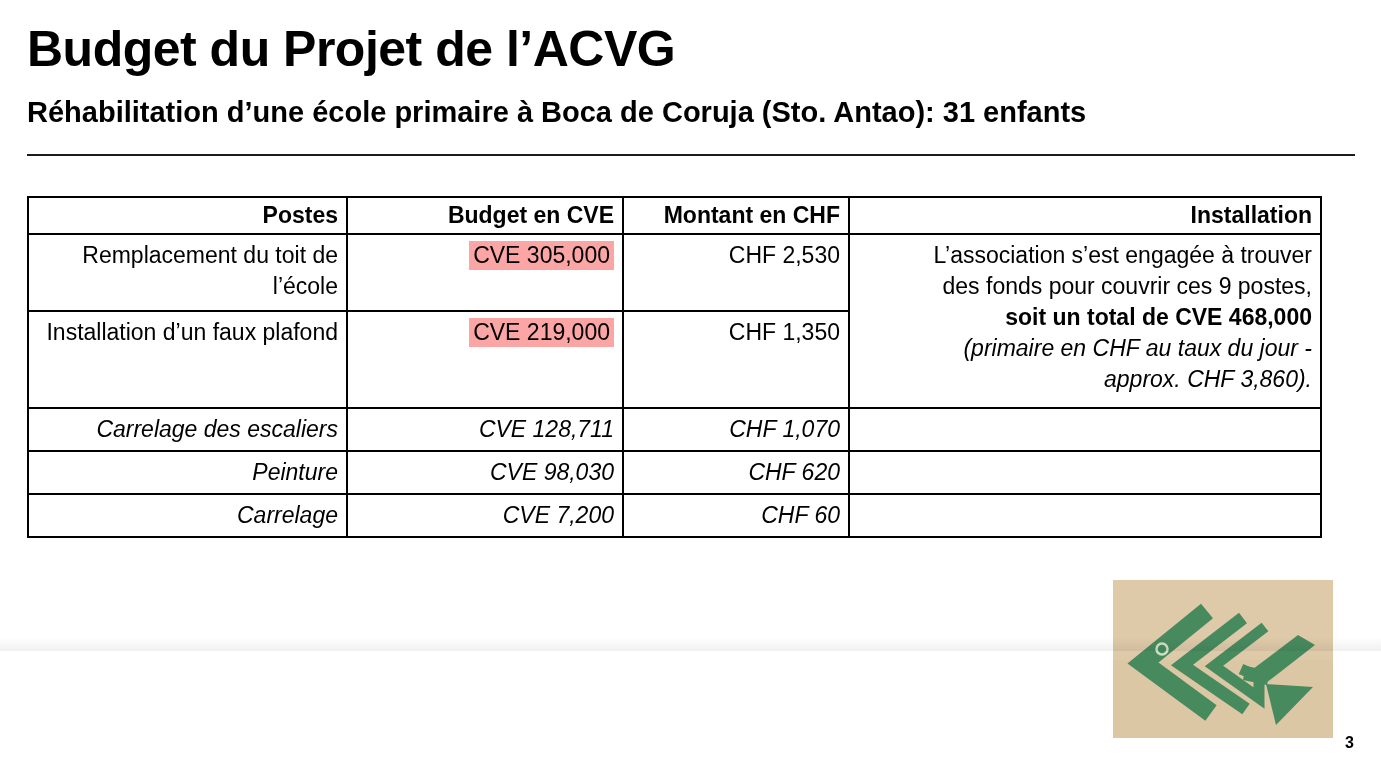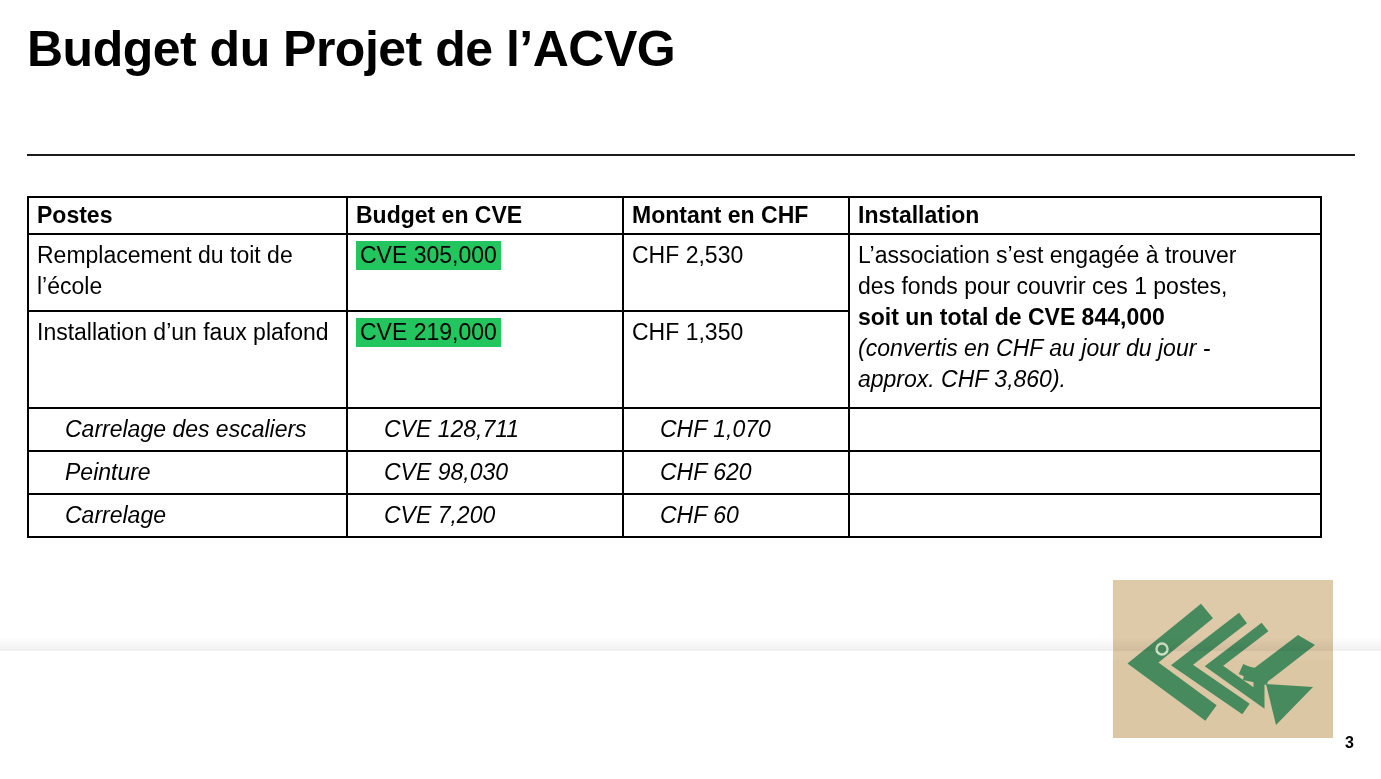--- a/index.html
+++ b/index.html
@@ -50,39 +50,39 @@
     border-collapse: collapse;
     table-layout: fixed;
     font-size: 23px;
   }
   table.budget th, table.budget td {
     border: 2px solid #000000;
     vertical-align: top;
     padding: 5px 8px 4px 8px;
     line-height: 31px;
     font-weight: 400;
-    text-align: left;
+    text-align: right;
   }
   table.budget th {
     font-weight: 700;
     height: 37px;
     padding-top: 3px;
     line-height: 28px;
   }
   .col-poste   { width: 319px; }
   .col-cve     { width: 276px; }
   .col-chf     { width: 226px; }
   .col-comment { width: 472px; }
   tr.row-tall1 { height: 77px; }
   tr.row-tall2 { height: 97px; }
   tr.row-short { height: 43px; }
   td.amount { text-align: right; padding-right: 9px; }
   tr.italic-row td { font-style: italic; padding-left: 36px; }
   .hl {
-    background: #22c55e;
+    background: #fca5a5;
     padding: 1px 4px 2px 4px;
   }
   td.comment-cell {
     padding: 6px 10px 4px 10px;
     line-height: 32px;
   }
   .c-regular { font-weight: 400; }
   .c-bold    { font-weight: 700; }
   .c-italic  { font-style: italic; }
   .logo {
@@ -110,20 +110,21 @@
     pointer-events: none;
   }
 </style>
 </head>
 <body>
 
 <div class="slide">
 
   <div class="title">Budget du Projet de l’ACVG</div>
 
+  <div class="subtitle">Réhabilitation d’une école primaire à Boca de Coruja (Sto. Antao): 31 enfants</div>
 
   <div class="rule"></div>
 
   <table class="budget">
     <colgroup>
       <col class="col-poste">
       <col class="col-cve">
       <col class="col-chf">
       <col class="col-comment">
     </colgroup>
@@ -133,23 +134,23 @@
       <th>Budget en CVE</th>
       <th>Montant en CHF</th>
       <th>Installation</th>
     </tr>
     <tr class="row-tall1">
       <td>Remplacement du toit de l’école</td>
       <td class="amount"><span class="hl">CVE 305,000</span></td>
       <td class="amount">CHF 2,530</td>
       <td class="comment-cell" rowspan="2">
         <div class="c-regular">L’association s’est engagée à trouver</div>
-        <div class="c-regular">des fonds pour couvrir ces 1 postes,</div>
-        <div class="c-bold">soit un total de CVE 844,000</div>
-        <div class="c-italic">(convertis en CHF au jour du jour -</div>
+        <div class="c-regular">des fonds pour couvrir ces 9 postes,</div>
+        <div class="c-bold">soit un total de CVE 468,000</div>
+        <div class="c-italic">(primaire en CHF au taux du jour -</div>
         <div class="c-italic">approx. CHF 3,860).</div>
       </td>
     </tr>
     <tr class="row-tall2">
       <td>Installation d’un faux plafond</td>
       <td class="amount"><span class="hl">CVE 219,000</span></td>
       <td class="amount">CHF 1,350</td>
     </tr>
     <tr class="row-short italic-row">
       <td>Carrelage des escaliers</td>

